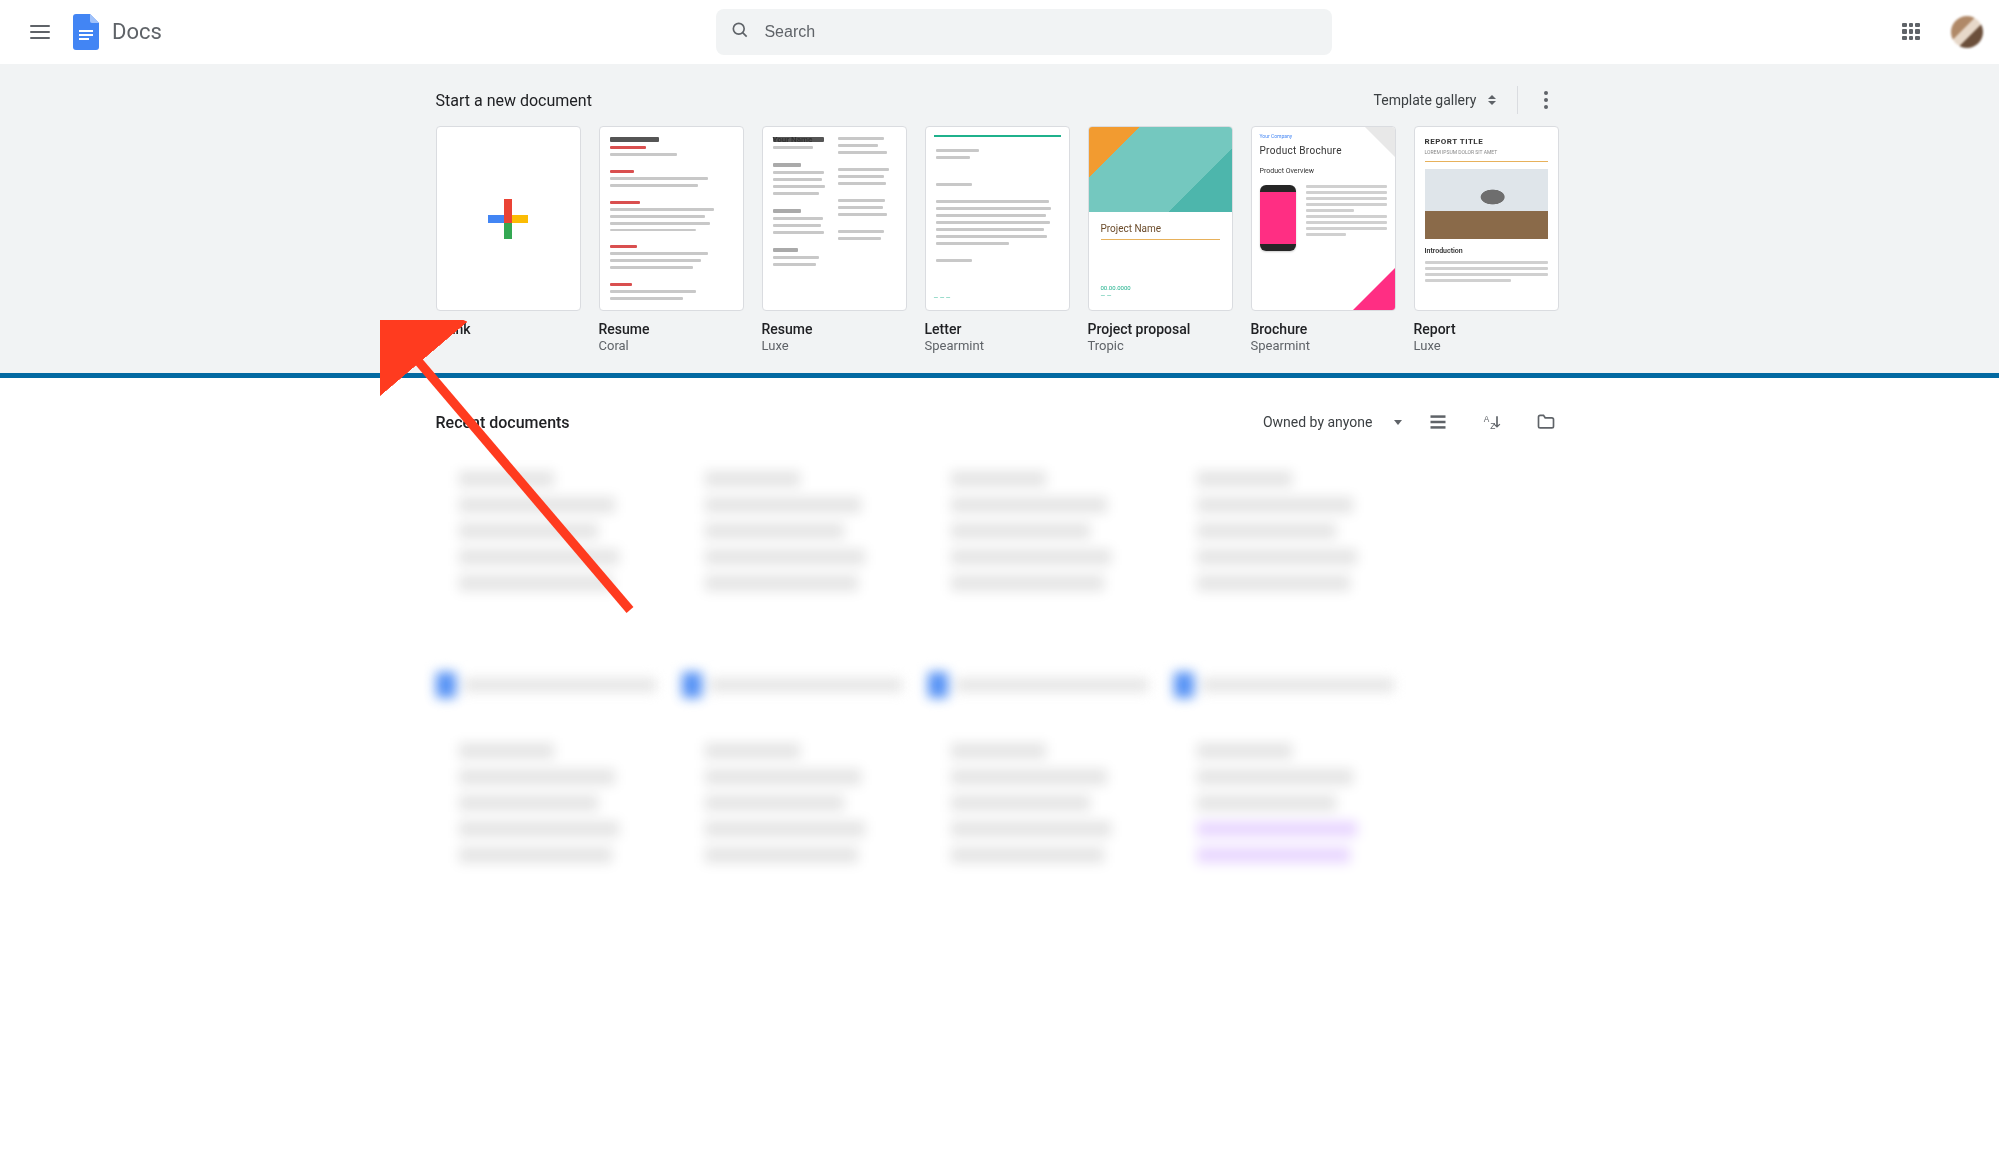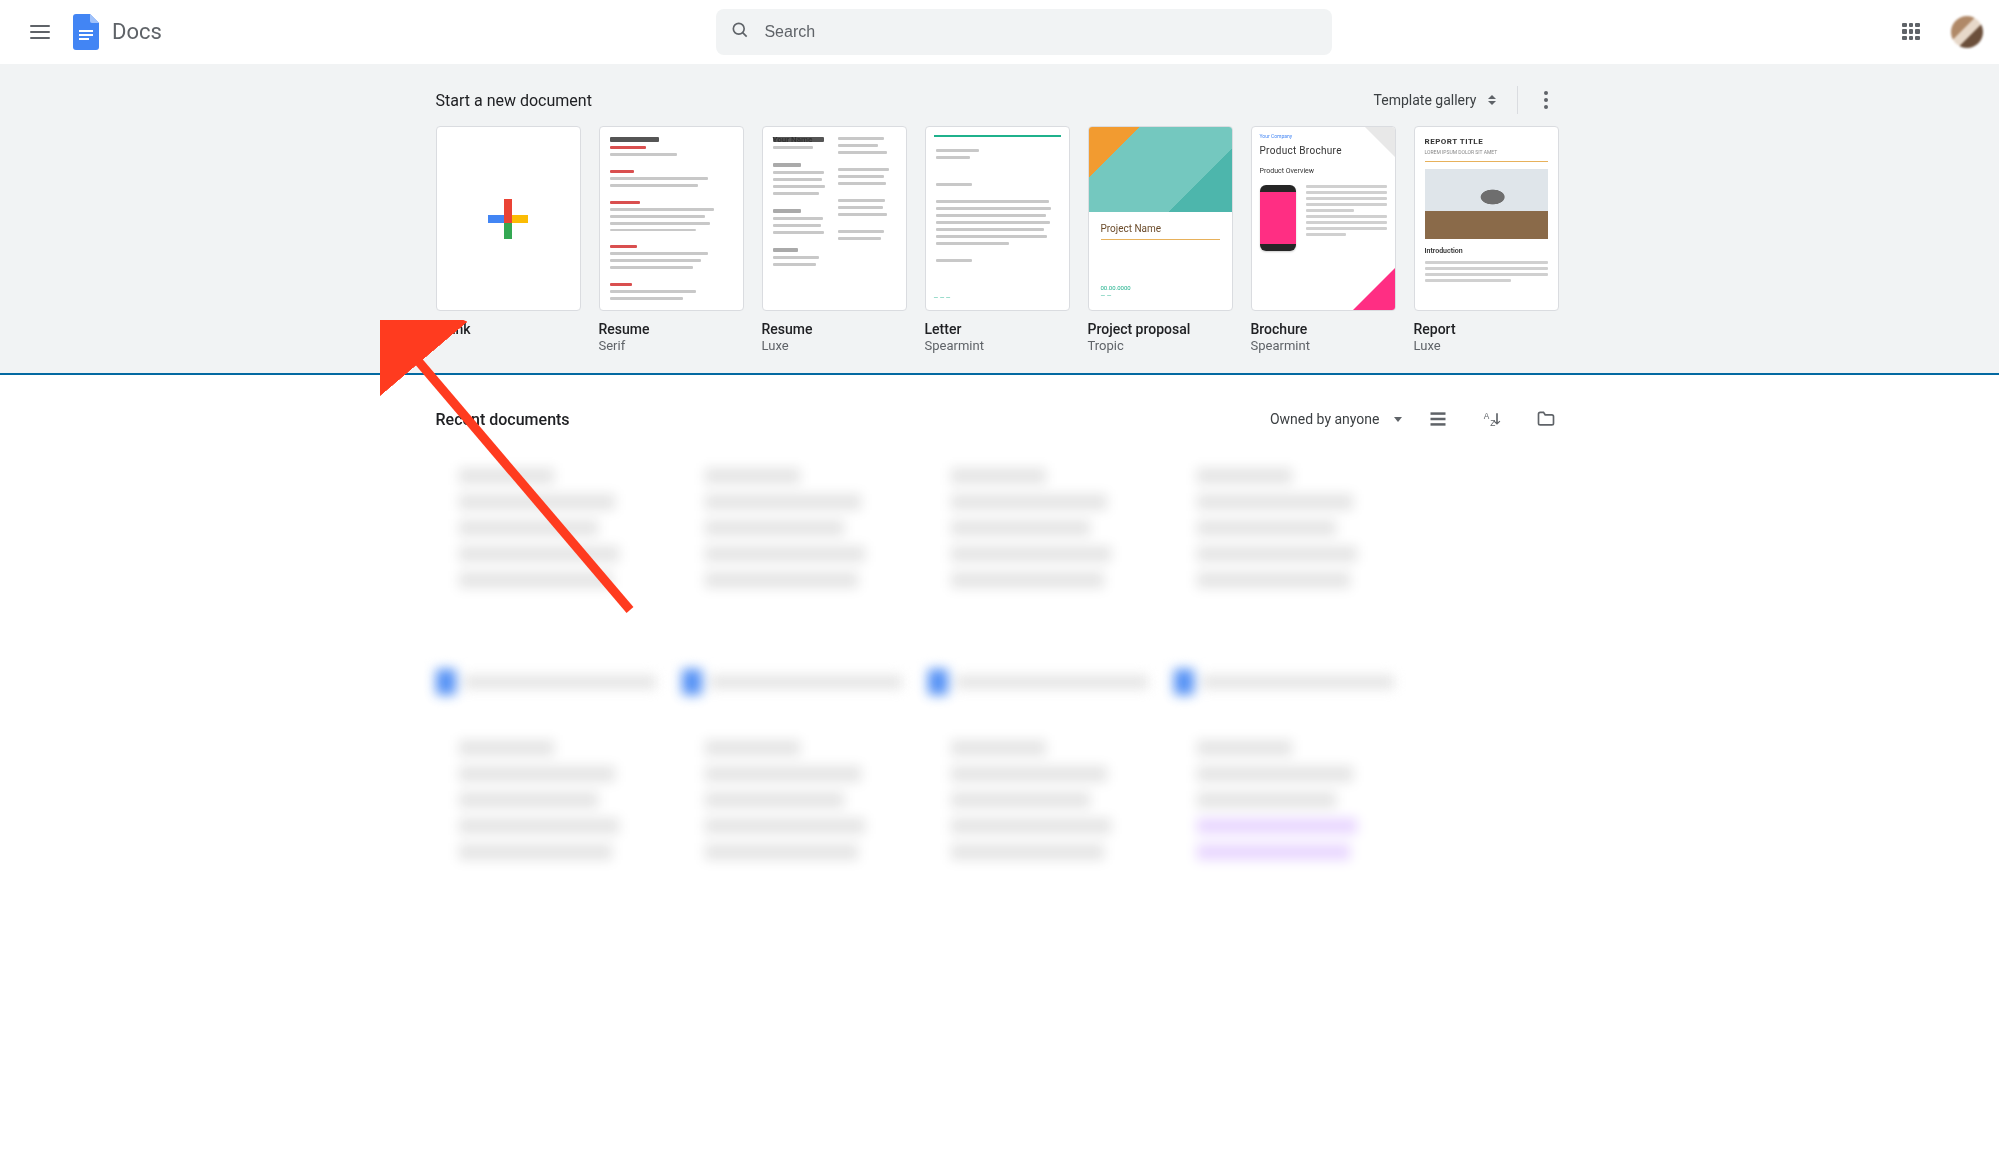--- a/index.html
+++ b/index.html
@@ -79,21 +79,21 @@
   .avatar {
     width: 32px; height: 32px; border-radius: 50%;
     background: linear-gradient(135deg,#b08968 0%,#b08968 40%,#e7d8c9 40%,#e7d8c9 60%,#6b4f3b 60%);
     filter: blur(1px);
     margin-left: 8px;
   }
 
   
   .templates-strip {
     background: #f1f3f4;
-    border-bottom: 2px solid #0369a1;
+    border-bottom: 5px solid #0369a1;
     padding: 16px 0 20px;
   }
   .strip-inner {
     width: 1128px;
     margin: 0 auto;
   }
   .strip-head {
     display: flex; align-items: center; justify-content: space-between;
     height: 40px; margin-bottom: 6px;
   }
@@ -180,21 +180,21 @@
                linear-gradient(180deg,#dfe5ea 0 60%,#8a6a49 60% 100%); }
   .report .intro{ position:absolute; top:120px; left:10px; font-size:7px; color:#333; font-weight:600;}
   .report .body{ position:absolute; top:134px; left:10px; right:10px; display:flex; flex-direction:column; gap:3px;}
   .report .body span{ height:3px; background:#d0d0d0; border-radius:1px; }
 
   
   .recent-wrap { width: 1128px; margin: 0 auto; padding-top: 20px; }
   .recent-head { display:flex; align-items:center; justify-content:space-between; height:48px; }
   .recent-title { font-size:16px; color:#202124; font-weight:500; }
   .recent-right { display:flex; align-items:center; gap:18px; }
-  .owned-btn { display:flex; align-items:center; gap:14px; font-size:14px; color:#3c4043; cursor:pointer; }
+  .owned-btn { display:flex; align-items:center; gap:21px; font-size:14px; color:#3c4043; cursor:pointer; }
   .owned-btn .caret{ width:0;height:0;border-left:4px solid transparent;border-right:4px solid transparent;border-top:5px solid #5f6368;}
   .icon-btn{ width:36px;height:36px;display:flex;align-items:center;justify-content:center;border-radius:50%;cursor:pointer;color:#5f6368;}
 
   .recent-grid{
     margin-top:6px;
     display:grid;
     grid-template-columns: repeat(4, 220px);
     column-gap: 26px;
     row-gap: 26px;
     filter: blur(6px);
@@ -338,21 +338,21 @@
               <div class="ln" style="width:80%"></div>
                 <div class="ln" style="width:74%"></div>
               <div class="ln" style="width:68%"></div>
               <div class="gap"></div>
               <div class="ln accent" style="width:18%"></div>
               <div class="ln" style="width:70%"></div>
                 <div class="ln" style="width:60%"></div>
             </div>
           </div>
           <div class="tpl-title">Resume</div>
-          <div class="tpl-sub">Serif</div>
+          <div class="tpl-sub">Coral</div>
         </div>
 
         <div class="tpl-card serif">
           <div class="tpl-thumb">
             <div class="doc-lines">
               <div class="col">
                 <div class="lnw" style="width:90%"></div>
                 <div class="ln" style="width:70%"></div>
                   <div class="gap"></div>
                 <div class="lnb" style="width:50%"></div>

